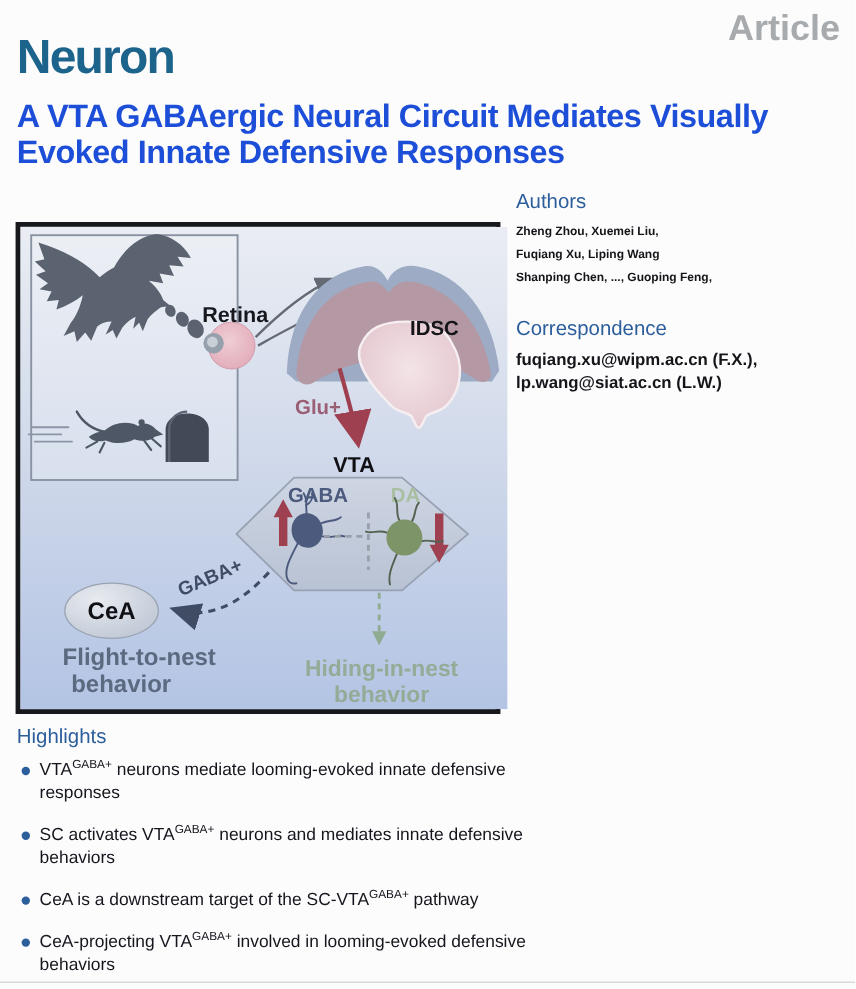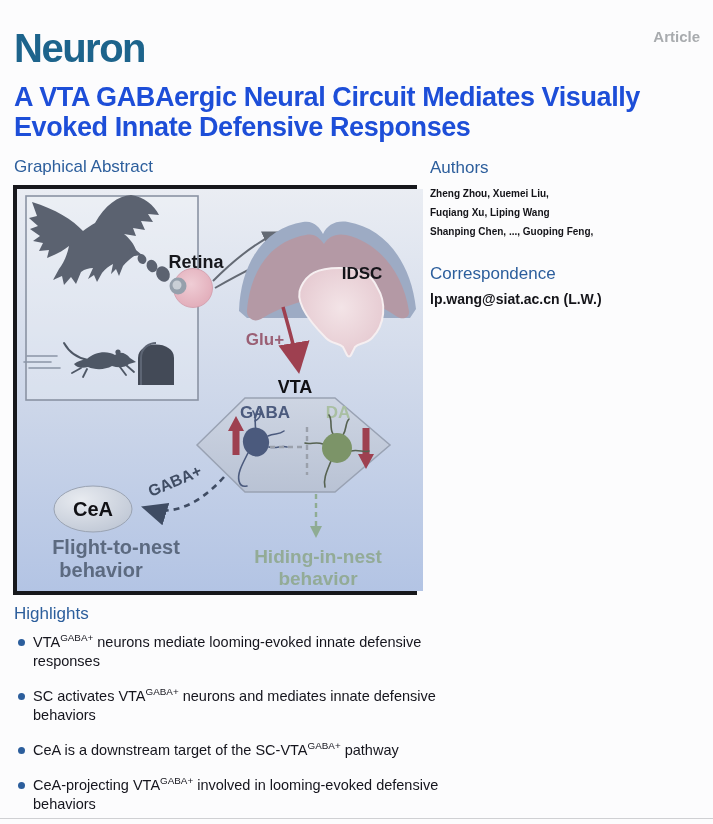--- a/index.html
+++ b/index.html
@@ -7,21 +7,21 @@
     --maroon:#9e4050; --gaba_slate:#4b5a7d; --da_green:#a9bfa2;
     --glu_plum:#9a5f74; --flight_gray:#5c6a80; --hiding_green:#93ab97;
   }
   *{margin:0;padding:0;box-sizing:border-box;}
   html,body{background:#ffffff;}
   body{font-family:"Liberation Sans","DejaVu Sans",sans-serif;color:#17171c;}
   .page{position:relative;width:713px;height:824px;background:#fcfcfd;overflow:hidden;}
 
   .journal-logo{position:absolute;left:14px;top:26px;font-size:40px;font-weight:bold;
     letter-spacing:-1.5px;color:var(--logo_blue,#1d648c);}
-  .article-type{position:absolute;right:13px;top:28px;font-size:15px;font-weight:bold;
+  .article-type{position:absolute;right:13px;top:7px;font-size:30px;font-weight:bold;
     color:var(--article_gray,#a8abae);}
   .article-title{position:absolute;left:14px;top:82px;width:684px;font-size:27px;
     line-height:30px;font-weight:bold;letter-spacing:-0.4px;color:#1d4ed8;}
 
   .sec-heading{font-size:17px;font-weight:400;color:var(--accent_blue,#2c5e9c);}
   .ga-heading{position:absolute;left:14px;top:157px;}
 
   .ga-box{position:absolute;left:13px;top:185px;width:404px;height:410px;
     border:4px solid #17181c;background:#dde4ee;}
   .ga-box svg{display:block;}
@@ -50,21 +50,20 @@
 </style>
 </head>
 <body>
 
 <div class="page">
 
   <div class="journal-logo">Neuron</div>
   <div class="article-type">Article</div>
   <h1 class="article-title">A VTA GABAergic Neural Circuit Mediates Visually Evoked Innate Defensive Responses</h1>
 
-  <div class="sec-heading ga-heading">Graphical Abstract</div>
 
   <div class="ga-box">
     <svg width="406" height="402" viewBox="0 0 406 402">
       <defs>
         <linearGradient id="bgGrad" x1="0" y1="0" x2="0" y2="1">
           <stop offset="0" stop-color="#eaedf3"></stop>
           <stop offset="0.55" stop-color="#ccd6e9"></stop>
           <stop offset="1" stop-color="#b3c4e4"></stop>
         </linearGradient>
         <linearGradient id="hexGrad" x1="0" y1="0" x2="0" y2="1">
@@ -214,20 +213,21 @@
     <div class="sec-heading">Authors</div>
     <div class="authors-lines">
       <div>Zheng Zhou, Xuemei Liu,</div>
       <div>Fuqiang Xu, Liping Wang</div>
       <div>Shanping Chen, ..., Guoping Feng,</div>
     </div>
 
     <div class="corr-block">
       <div class="sec-heading">Correspondence</div>
       <div class="corr-lines">
+        <div>fuqiang.xu@wipm.ac.cn (F.X.),</div>
         <div>lp.wang@siat.ac.cn (L.W.)</div>
       </div>
     </div>
 
     <div class="inbrief-block">
     </div>
   </div>
 
   <div class="highlights">
     <div class="sec-heading">Highlights</div>

